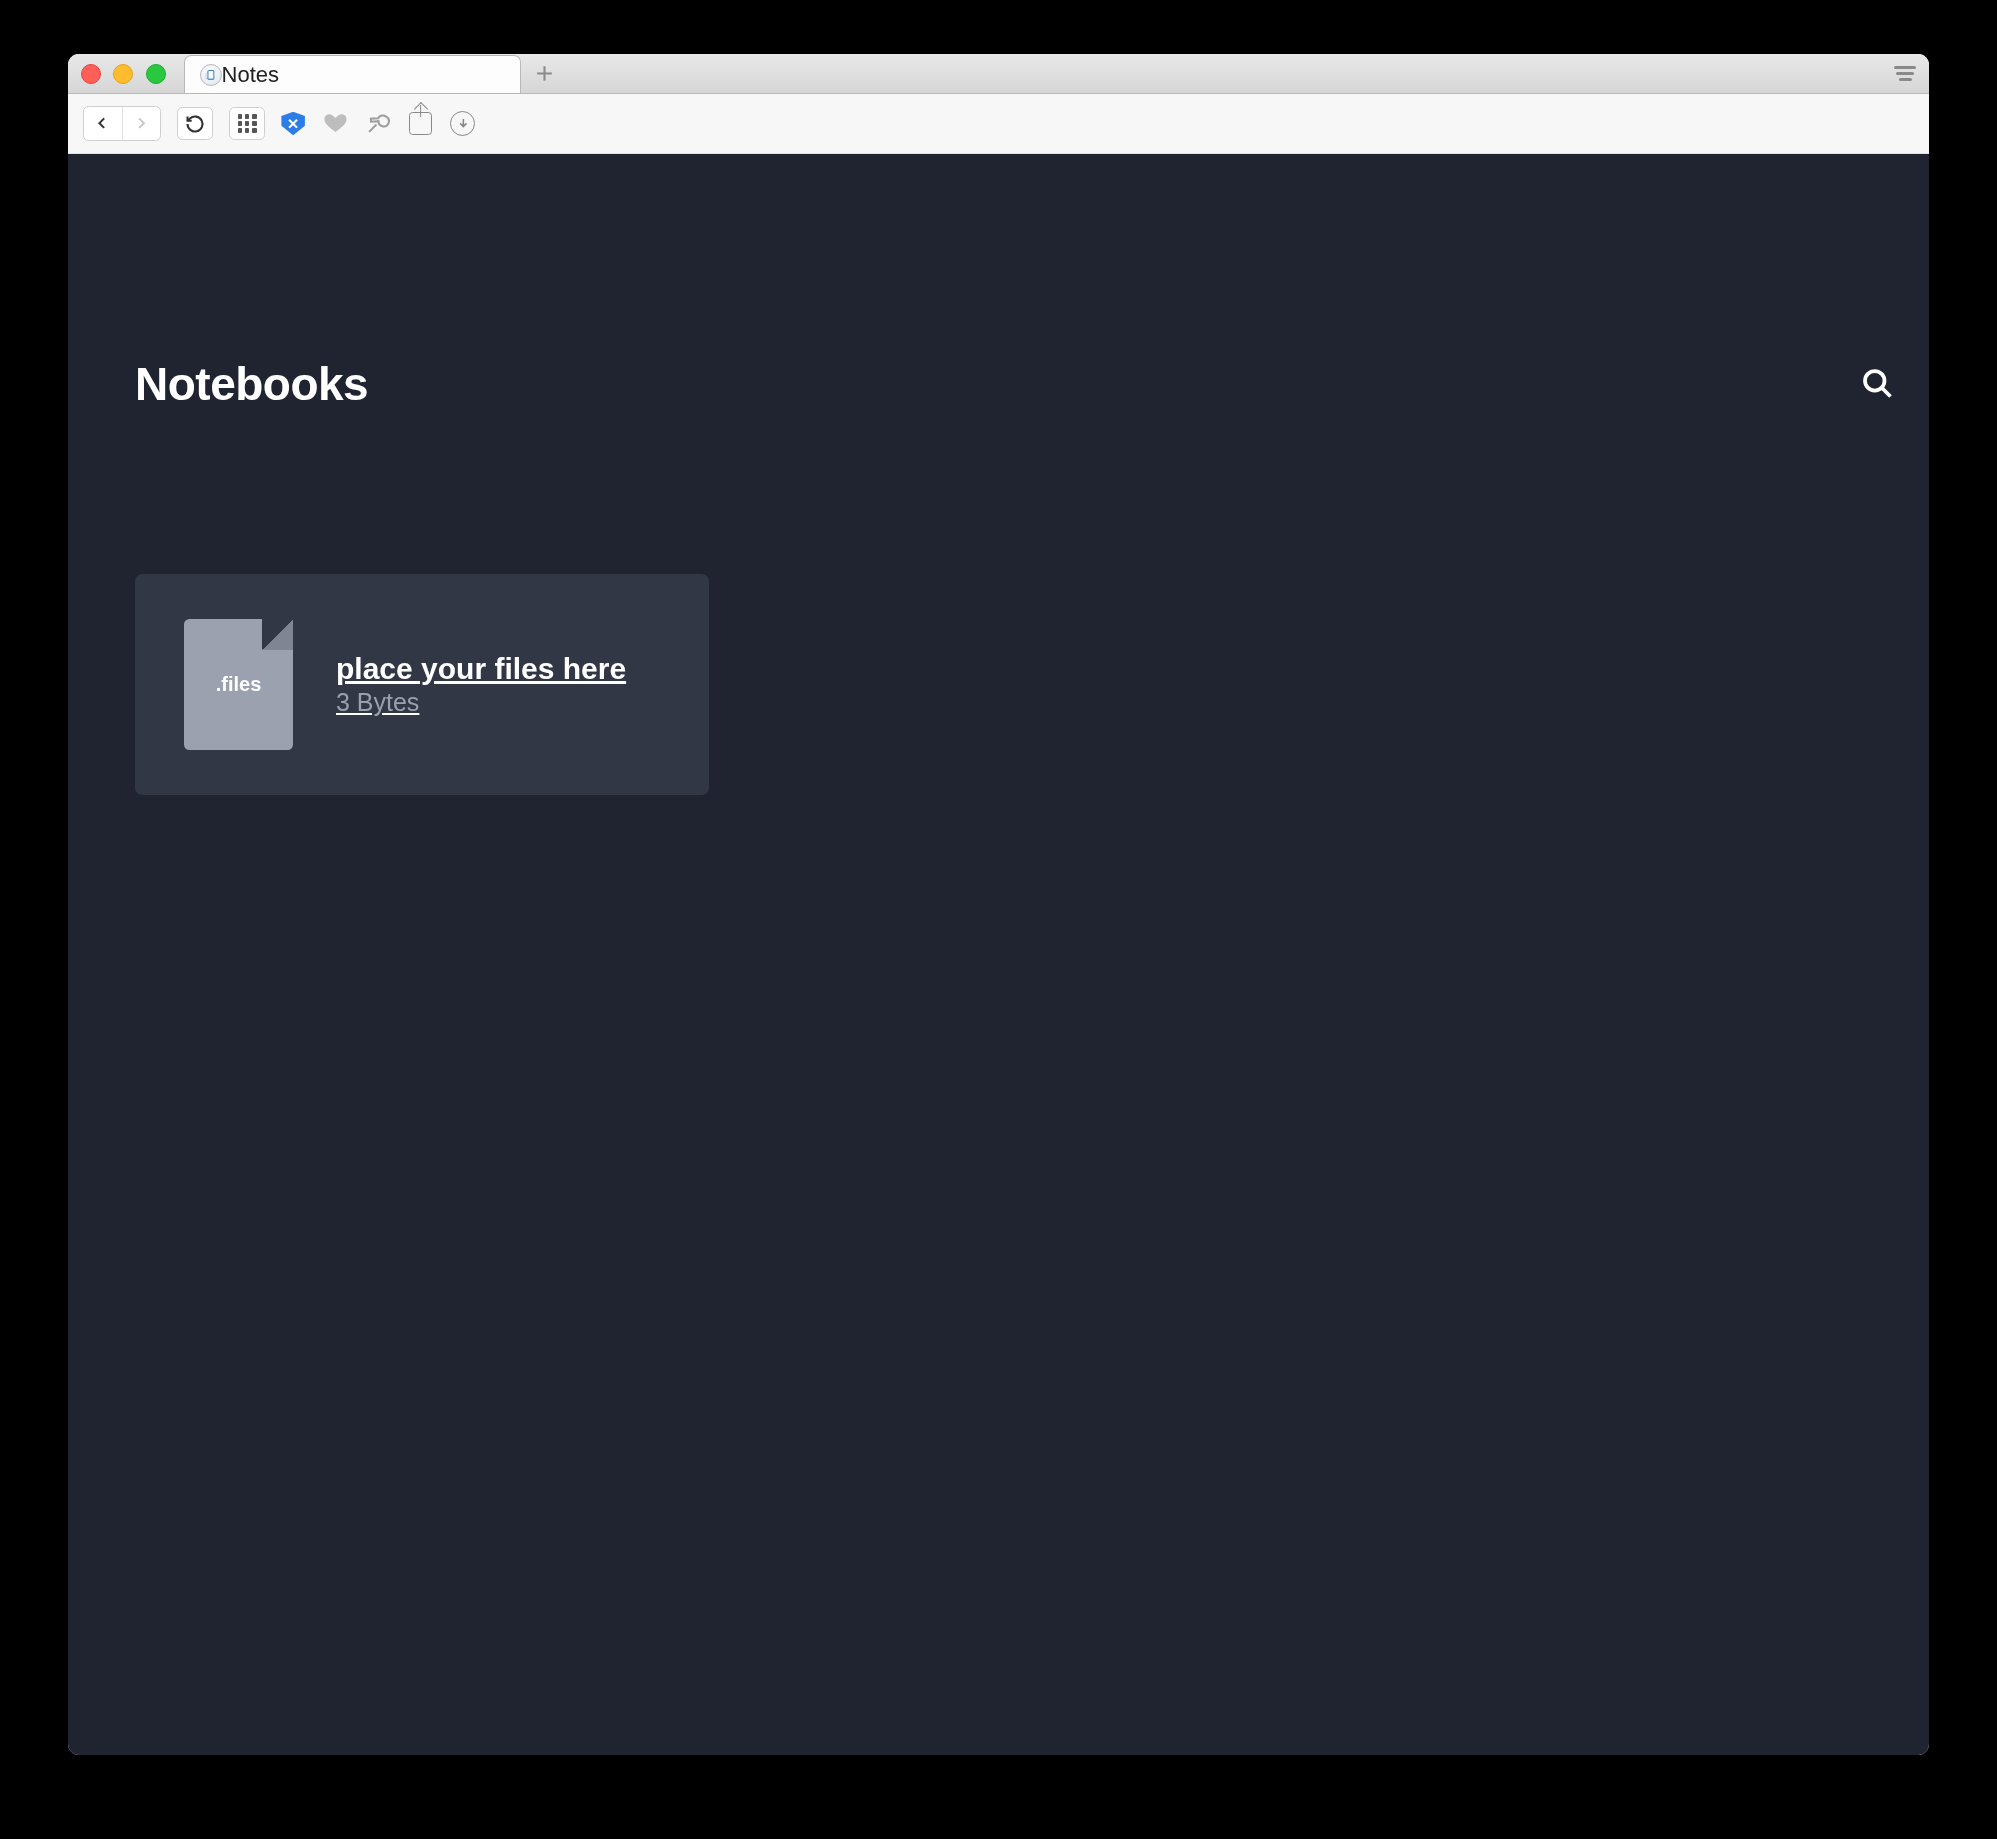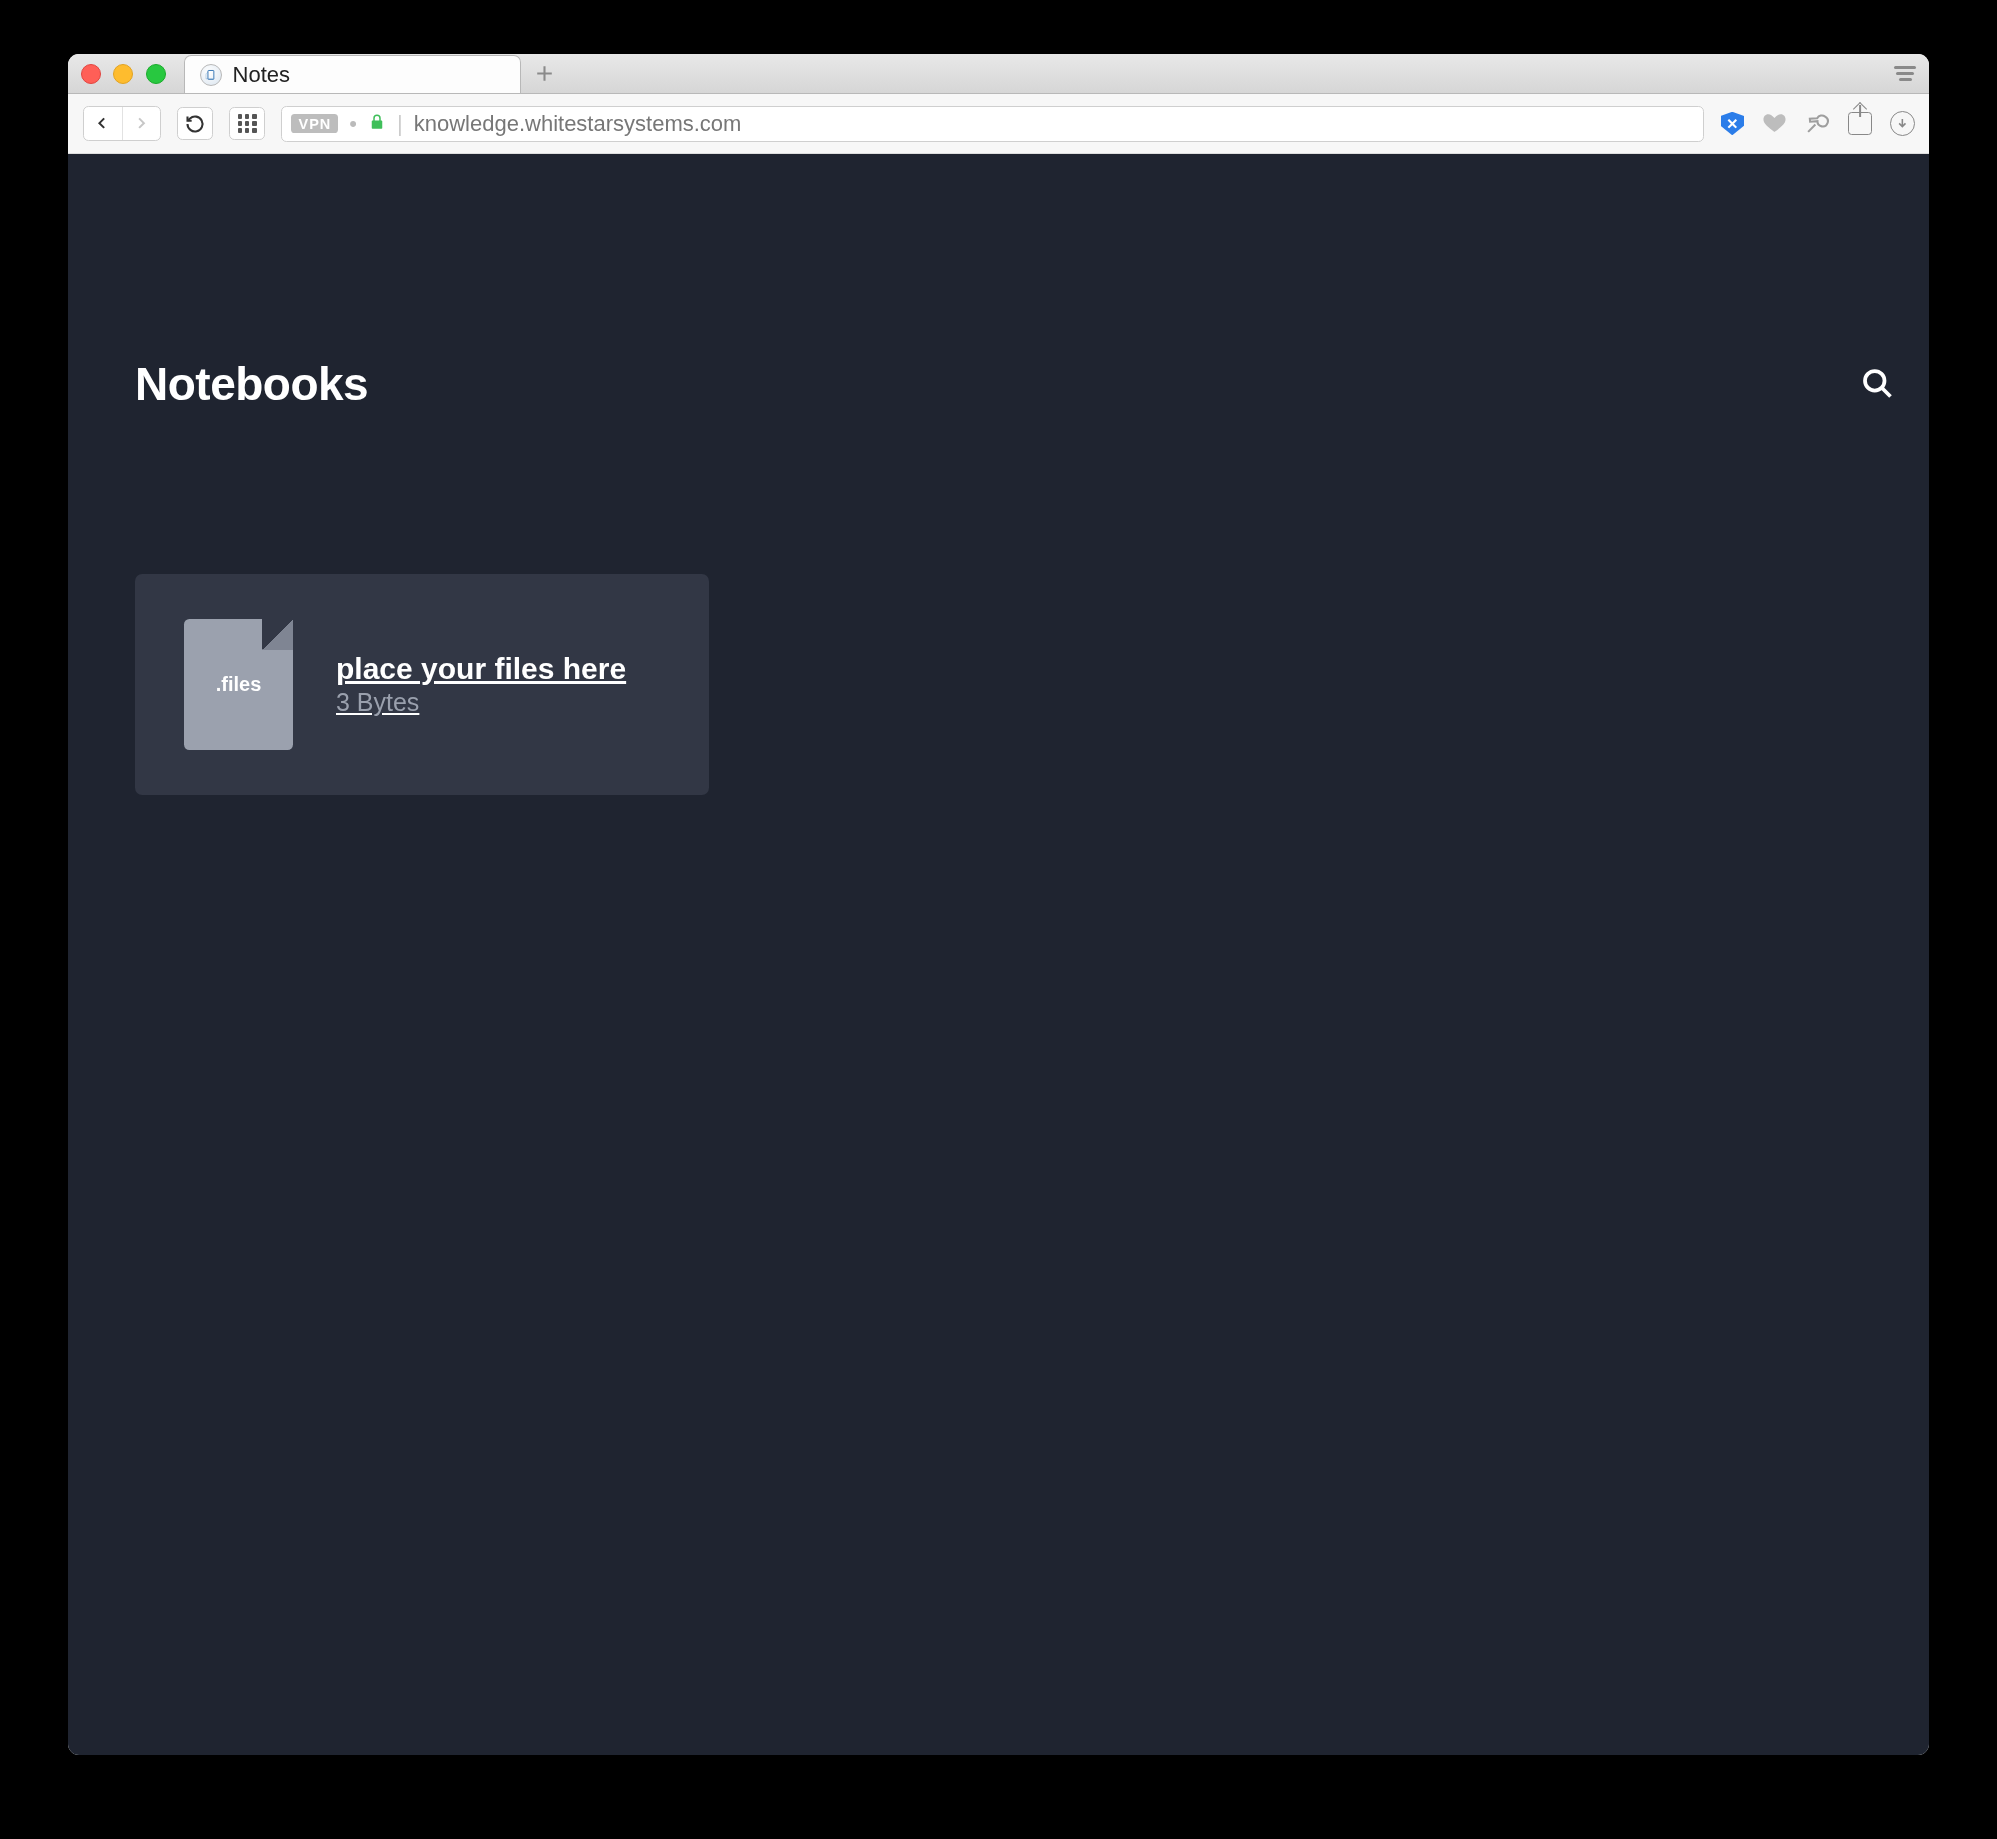--- a/index.html
+++ b/index.html
@@ -55,21 +55,20 @@
       width: 337px;
       background: #fdfdfd;
       border: 0.9px solid #b8b8b8;
       border-bottom: none;
       border-top-left-radius: 7.2px;
       border-top-right-radius: 7.2px;
       display: flex;
       align-items: center;
       padding: 0 14.5px;
       margin-top: 1.8px;
-      gap: 11px;
     }
     .favicon {
       width: 22px;
       height: 22px;
       border-radius: 50%;
       border: 0.9px solid #b8b8b8;
       display: flex;
       align-items: center;
       justify-content: center;
       font-size: 12.7px;
@@ -357,31 +356,20 @@
         <span></span>
           <span></span>
           <span></span>
         <span></span>
           <span></span>
           <span></span>
         <span></span>
           <span></span>
           <span></span>
       </div>
-    </div>
-    <div class="addr-bar">
-      <span class="vpn-badge">VPN</span>
-      <span class="addr-sep">•</span>
-      <span class="lock-icon">
-        <svg width="18" height="18" viewBox="0 0 24 24" fill="#3fbf5a">
-            <path d="M7 10V7a5 5 0 0 1 10 0v3h1a1 1 0 0 1 1 1v9a1 1 0 0 1-1 1H6a1 1 0 0 1-1-1v-9a1 1 0 0 1 1-1h1zm2 0h6V7a3 3 0 0 0-6 0v3z"></path>
-          </svg>
-      </span>
-      <span class="addr-sep" style="color:#ccc;">|</span>
-      <span class="addr-text">knowledge.whitestarsystems.com</span>
     </div>
     <div class="toolbar-right">
       <div class="shield-btn">
         <span>✕</span>
       </div>
       <div>
         <svg class="icon-sm" viewBox="0 0 24 24" fill="#bdbdbd">
             <path d="M12 21s-7.5-4.9-10-9.3C.4 8 2.1 4 6 4c2.3 0 3.8 1.4 6 3.7C14.2 5.4 15.7 4 18 4c3.9 0 5.6 4 4 7.7C19.5 16.1 12 21 12 21z"></path>
           </svg>
       </div>

